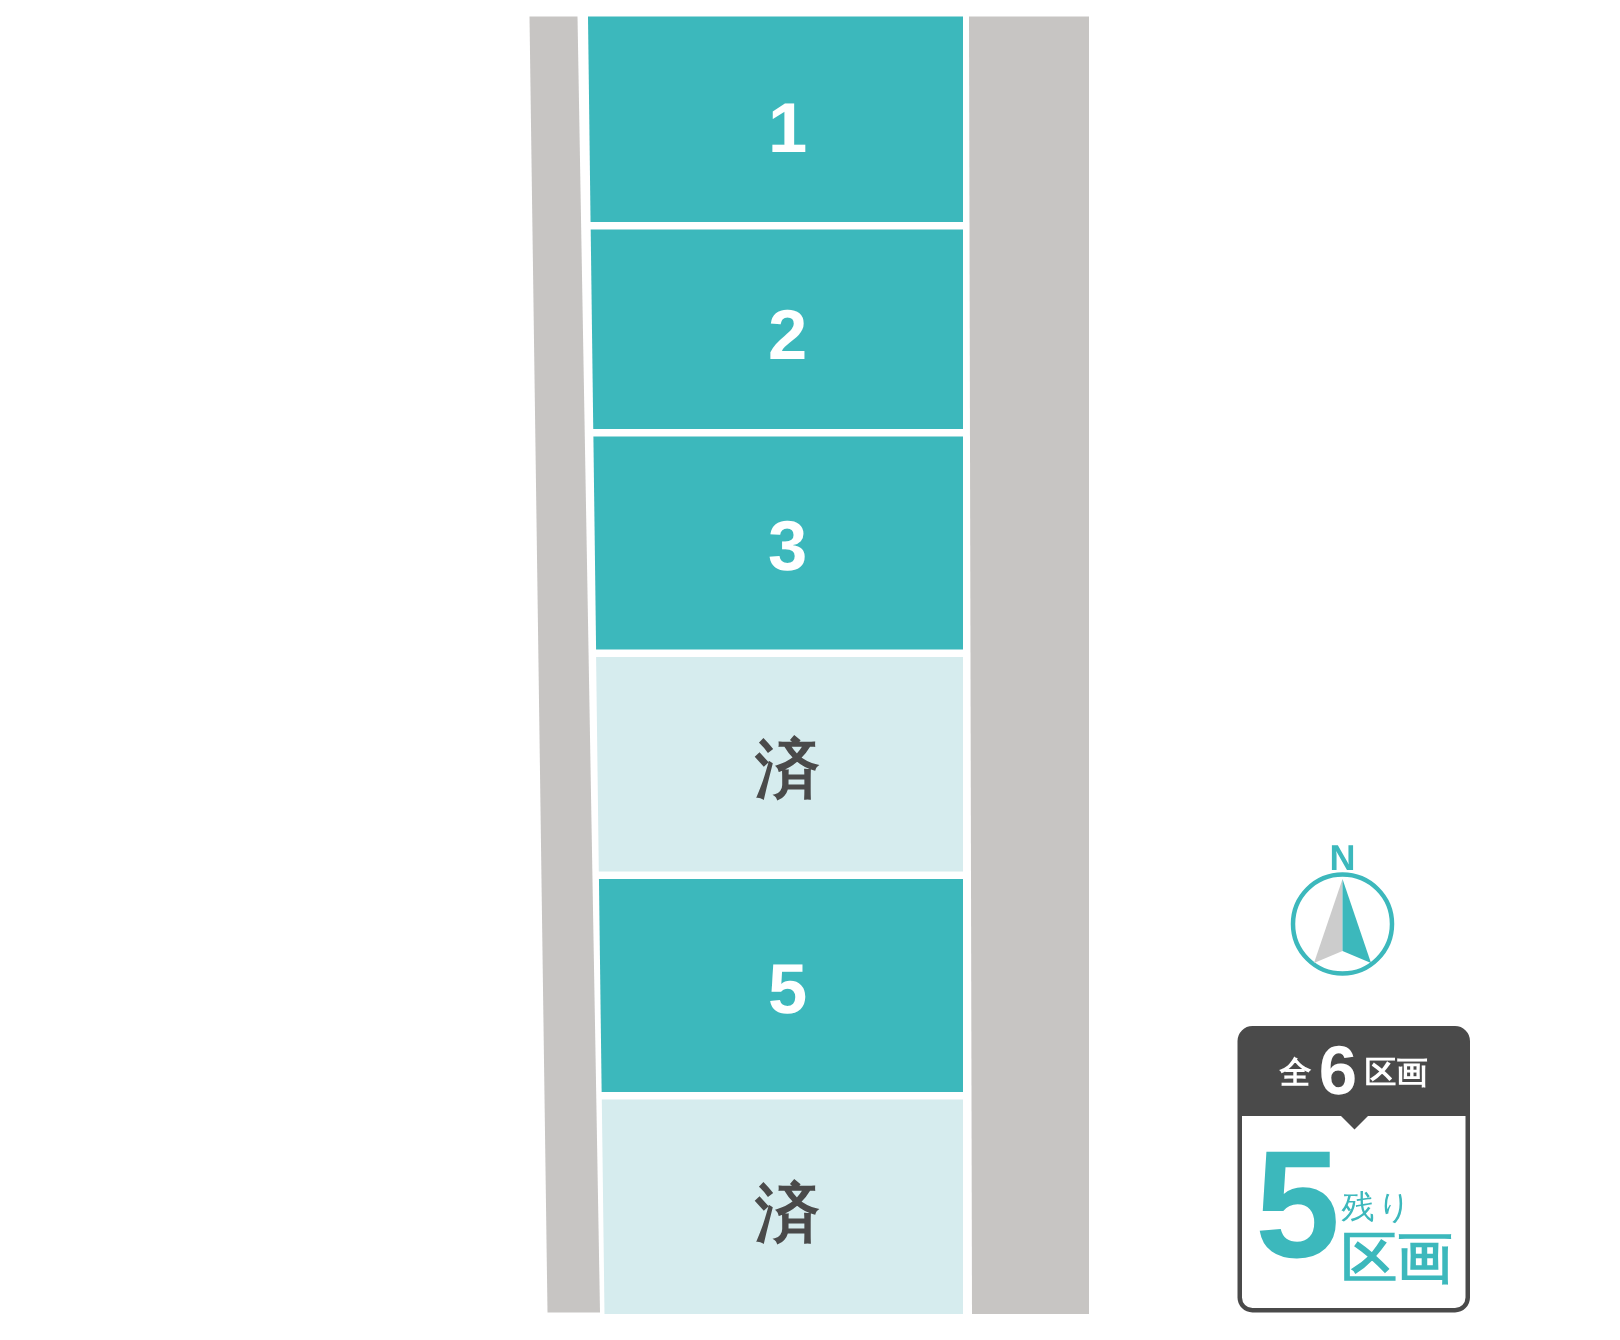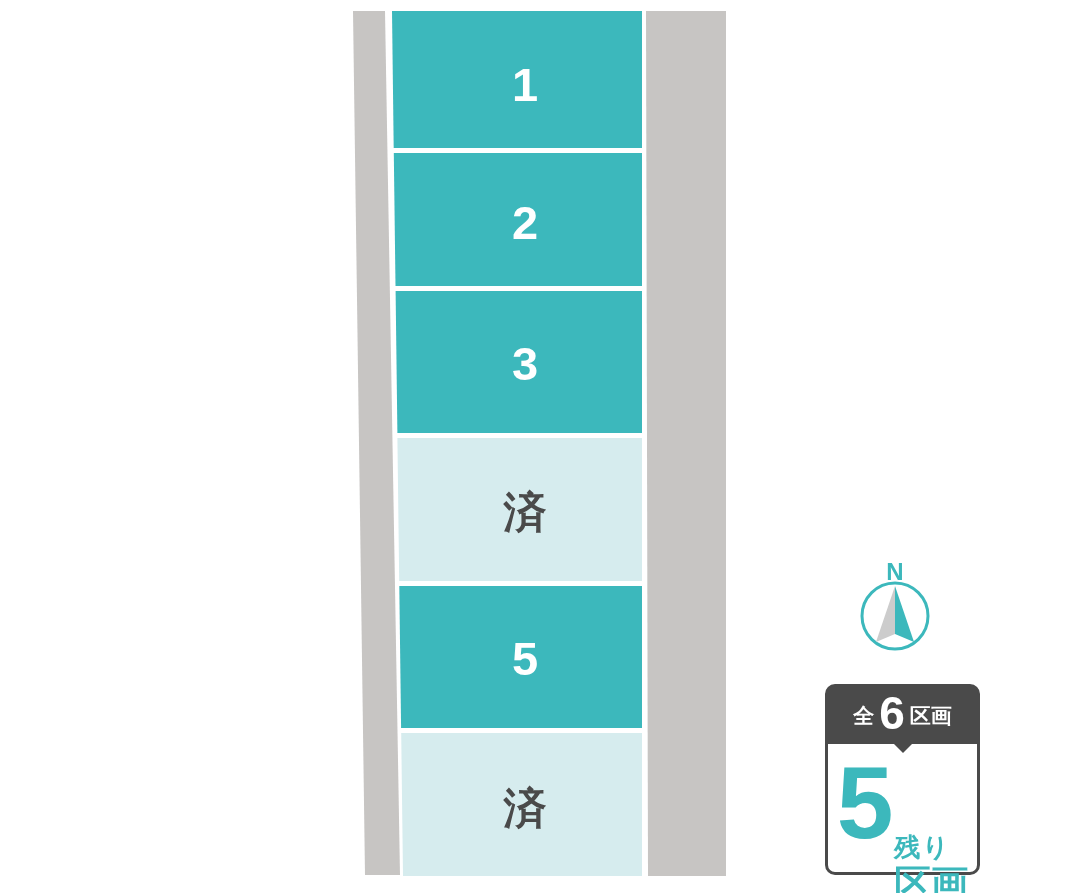--- a/index.html
+++ b/index.html
@@ -99,25 +99,24 @@
     line-height: 0.92;
     font-weight: bold;
     letter-spacing: -4px;
   }
   .bb-col {
     display: flex;
     flex-direction: column;
     margin-top: 36px;
   }
   .bb-nokori {
-    font-size: 26px;
-    font-weight: bold;
+    font-size: 22px;
+    font-weight: normal;
     letter-spacing: 2px;
     line-height: 1.1;
-    margin-top: 40px;
   }
   .bb-kukaku {
     font-size: 37px;
     font-weight: bold;
     line-height: 1.1;
     margin-top: 2px;
   }
 </style>
 </head>
 <body>

